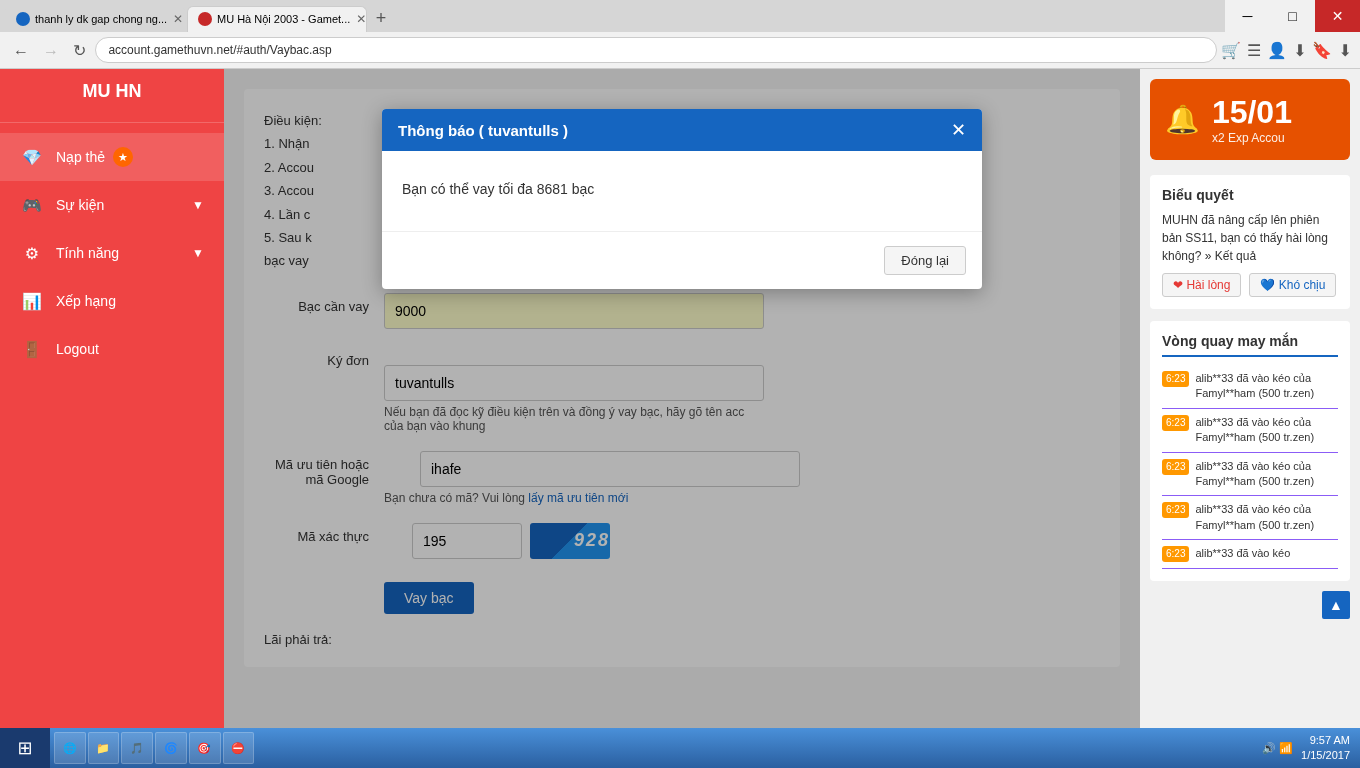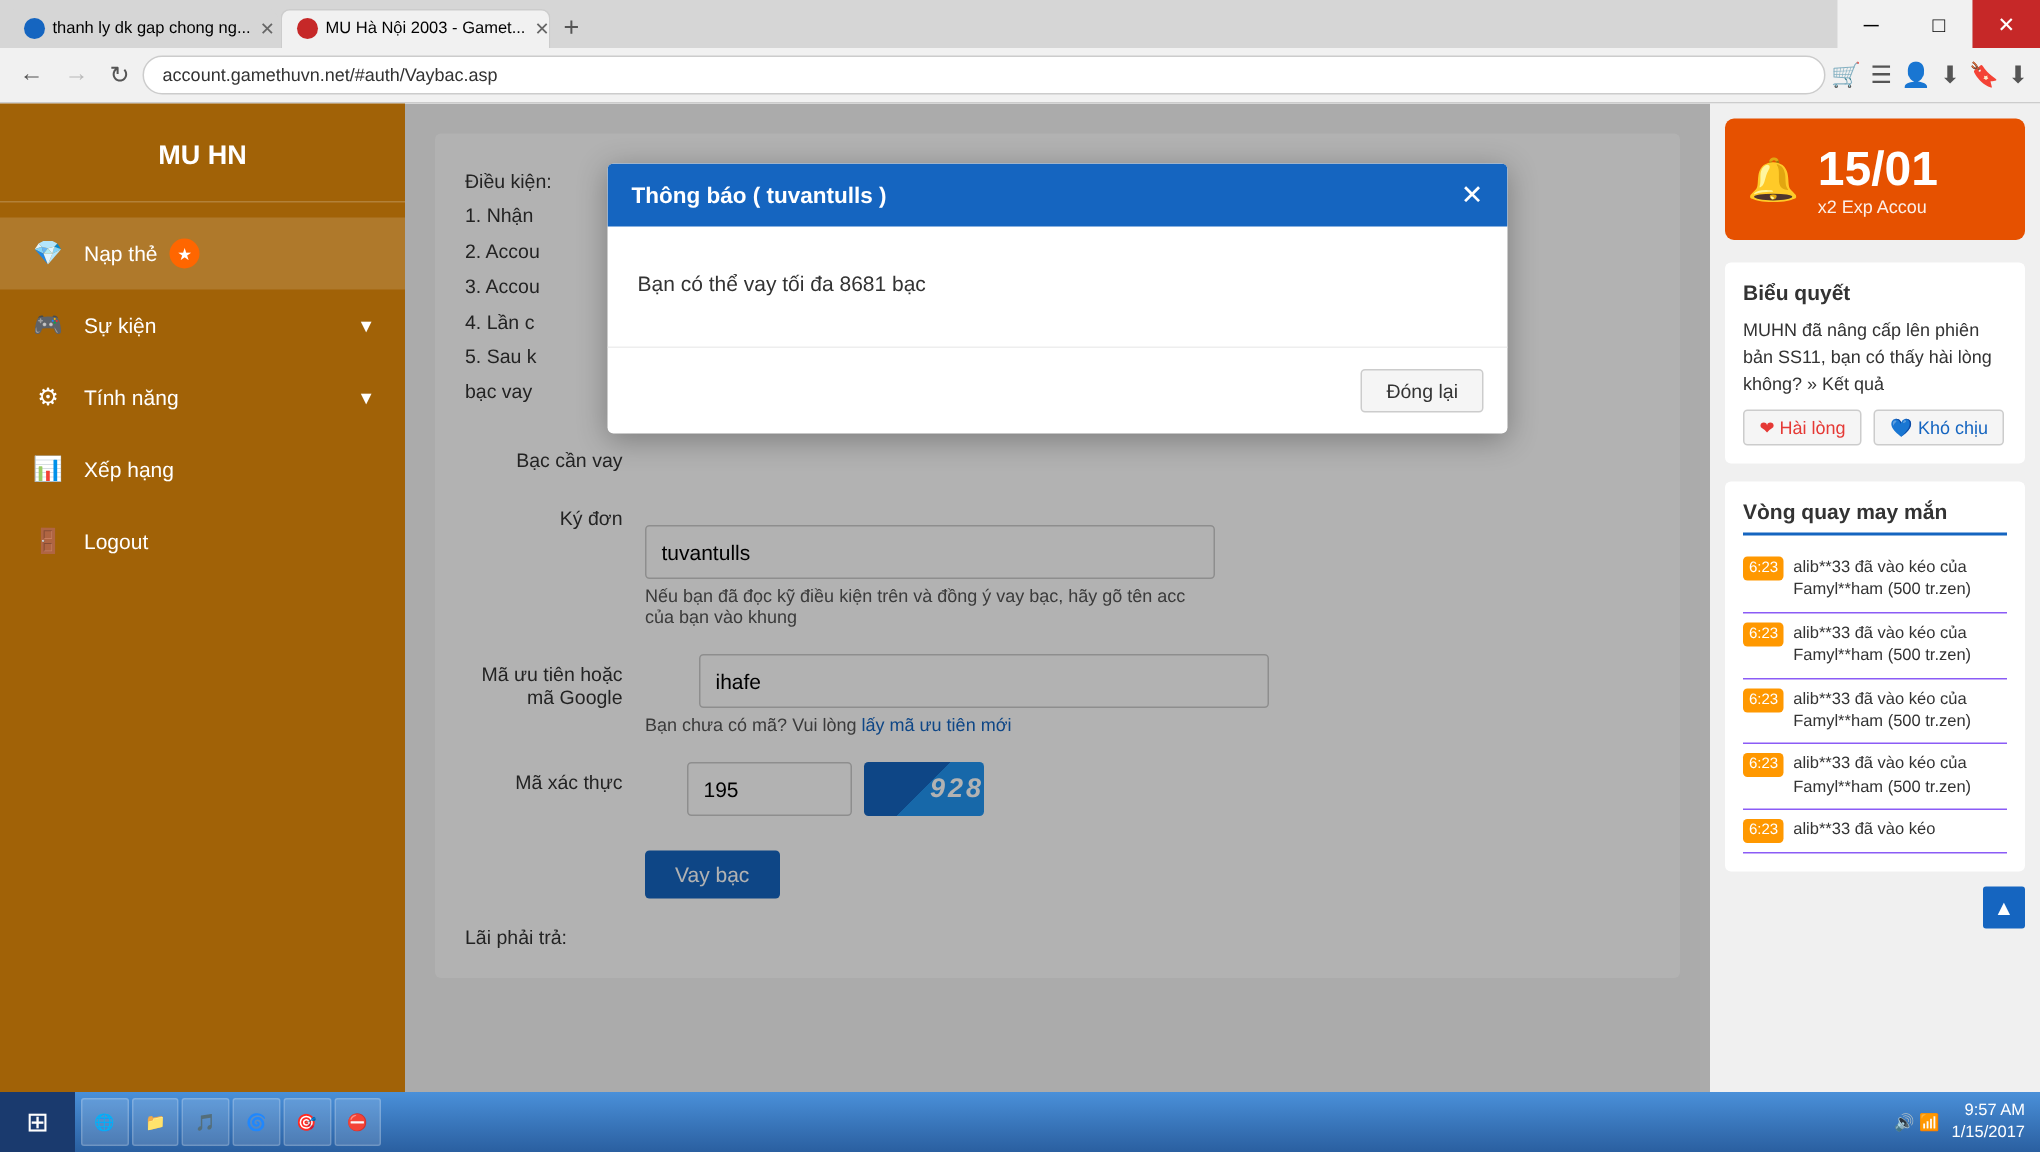--- a/index.html
+++ b/index.html
@@ -81,24 +81,24 @@
     .wc-close { background: #c62828; color: white; }
 
     
     .main-layout {
       display: flex;
       height: calc(768px - 68px - 40px);
     }
 
     
     .sidebar {
-      width: 270px;
-      background: #a16207;
+      width: 224px;
+      background: #ef4444;
       flex-shrink: 0;
-      padding-top: 14px;
+      padding-top: 2px;
     }
     .sidebar-logo {
       padding: 10px 20px 20px;
       text-align: center;
       color: white;
       font-size: 18px;
       font-weight: bold;
       border-bottom: 1px solid rgba(255,255,255,0.2);
       margin-bottom: 10px;
     }
@@ -462,20 +462,21 @@
         <div>1. Nhận</div>
         <div>2. Accou</div>
         <div>3. Accou</div>
         <div>4. Lần c</div>
         <div>5. Sau k</div>
         <div>bạc vay</div>
       </div>
 
       <div class="form-row">
         <label class="form-label">Bạc cần vay</label>
+        <input class="form-input highlight" type="text" value="9000" style="">
       </div>
 
       <div class="form-row">
         <label class="form-label">Ký đơn</label>
         <div style="flex:1; max-width:380px;">
           <input class="form-input" type="text" style="width: 100%; margin-top: 18px;" value="tuvantulls">
           <div class="form-hint">Nếu bạn đã đọc kỹ điều kiện trên và đồng ý vay bạc, hãy gõ tên acc của bạn vào khung</div>
         </div>
       </div>
 

